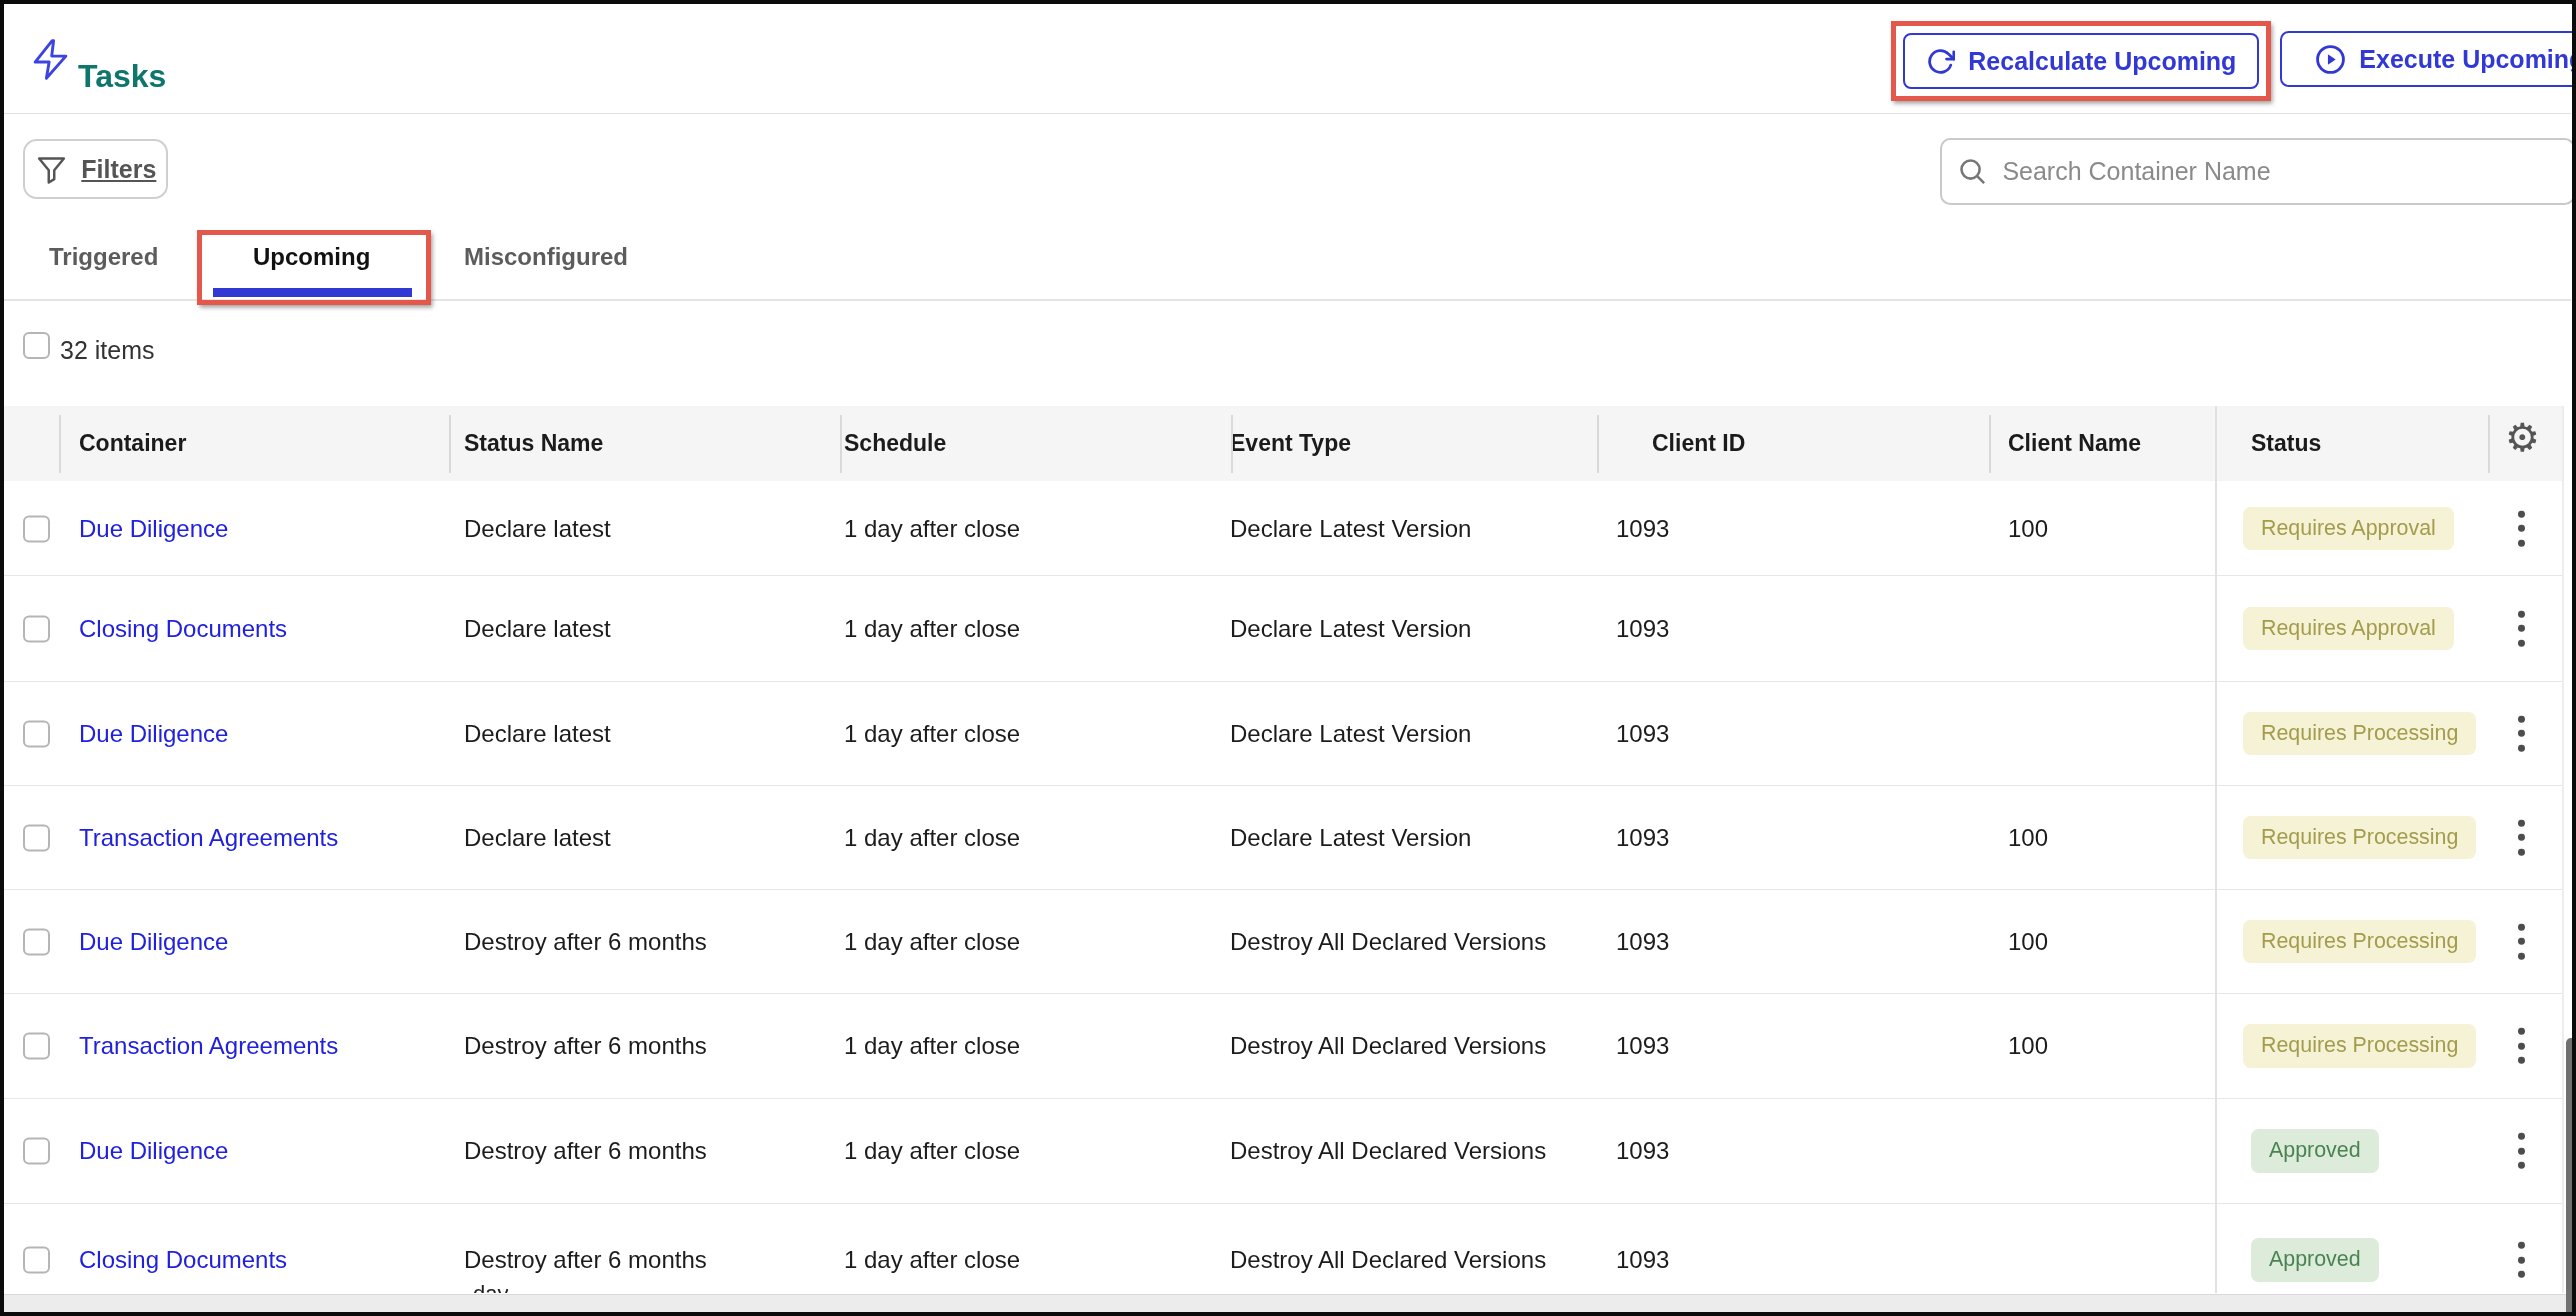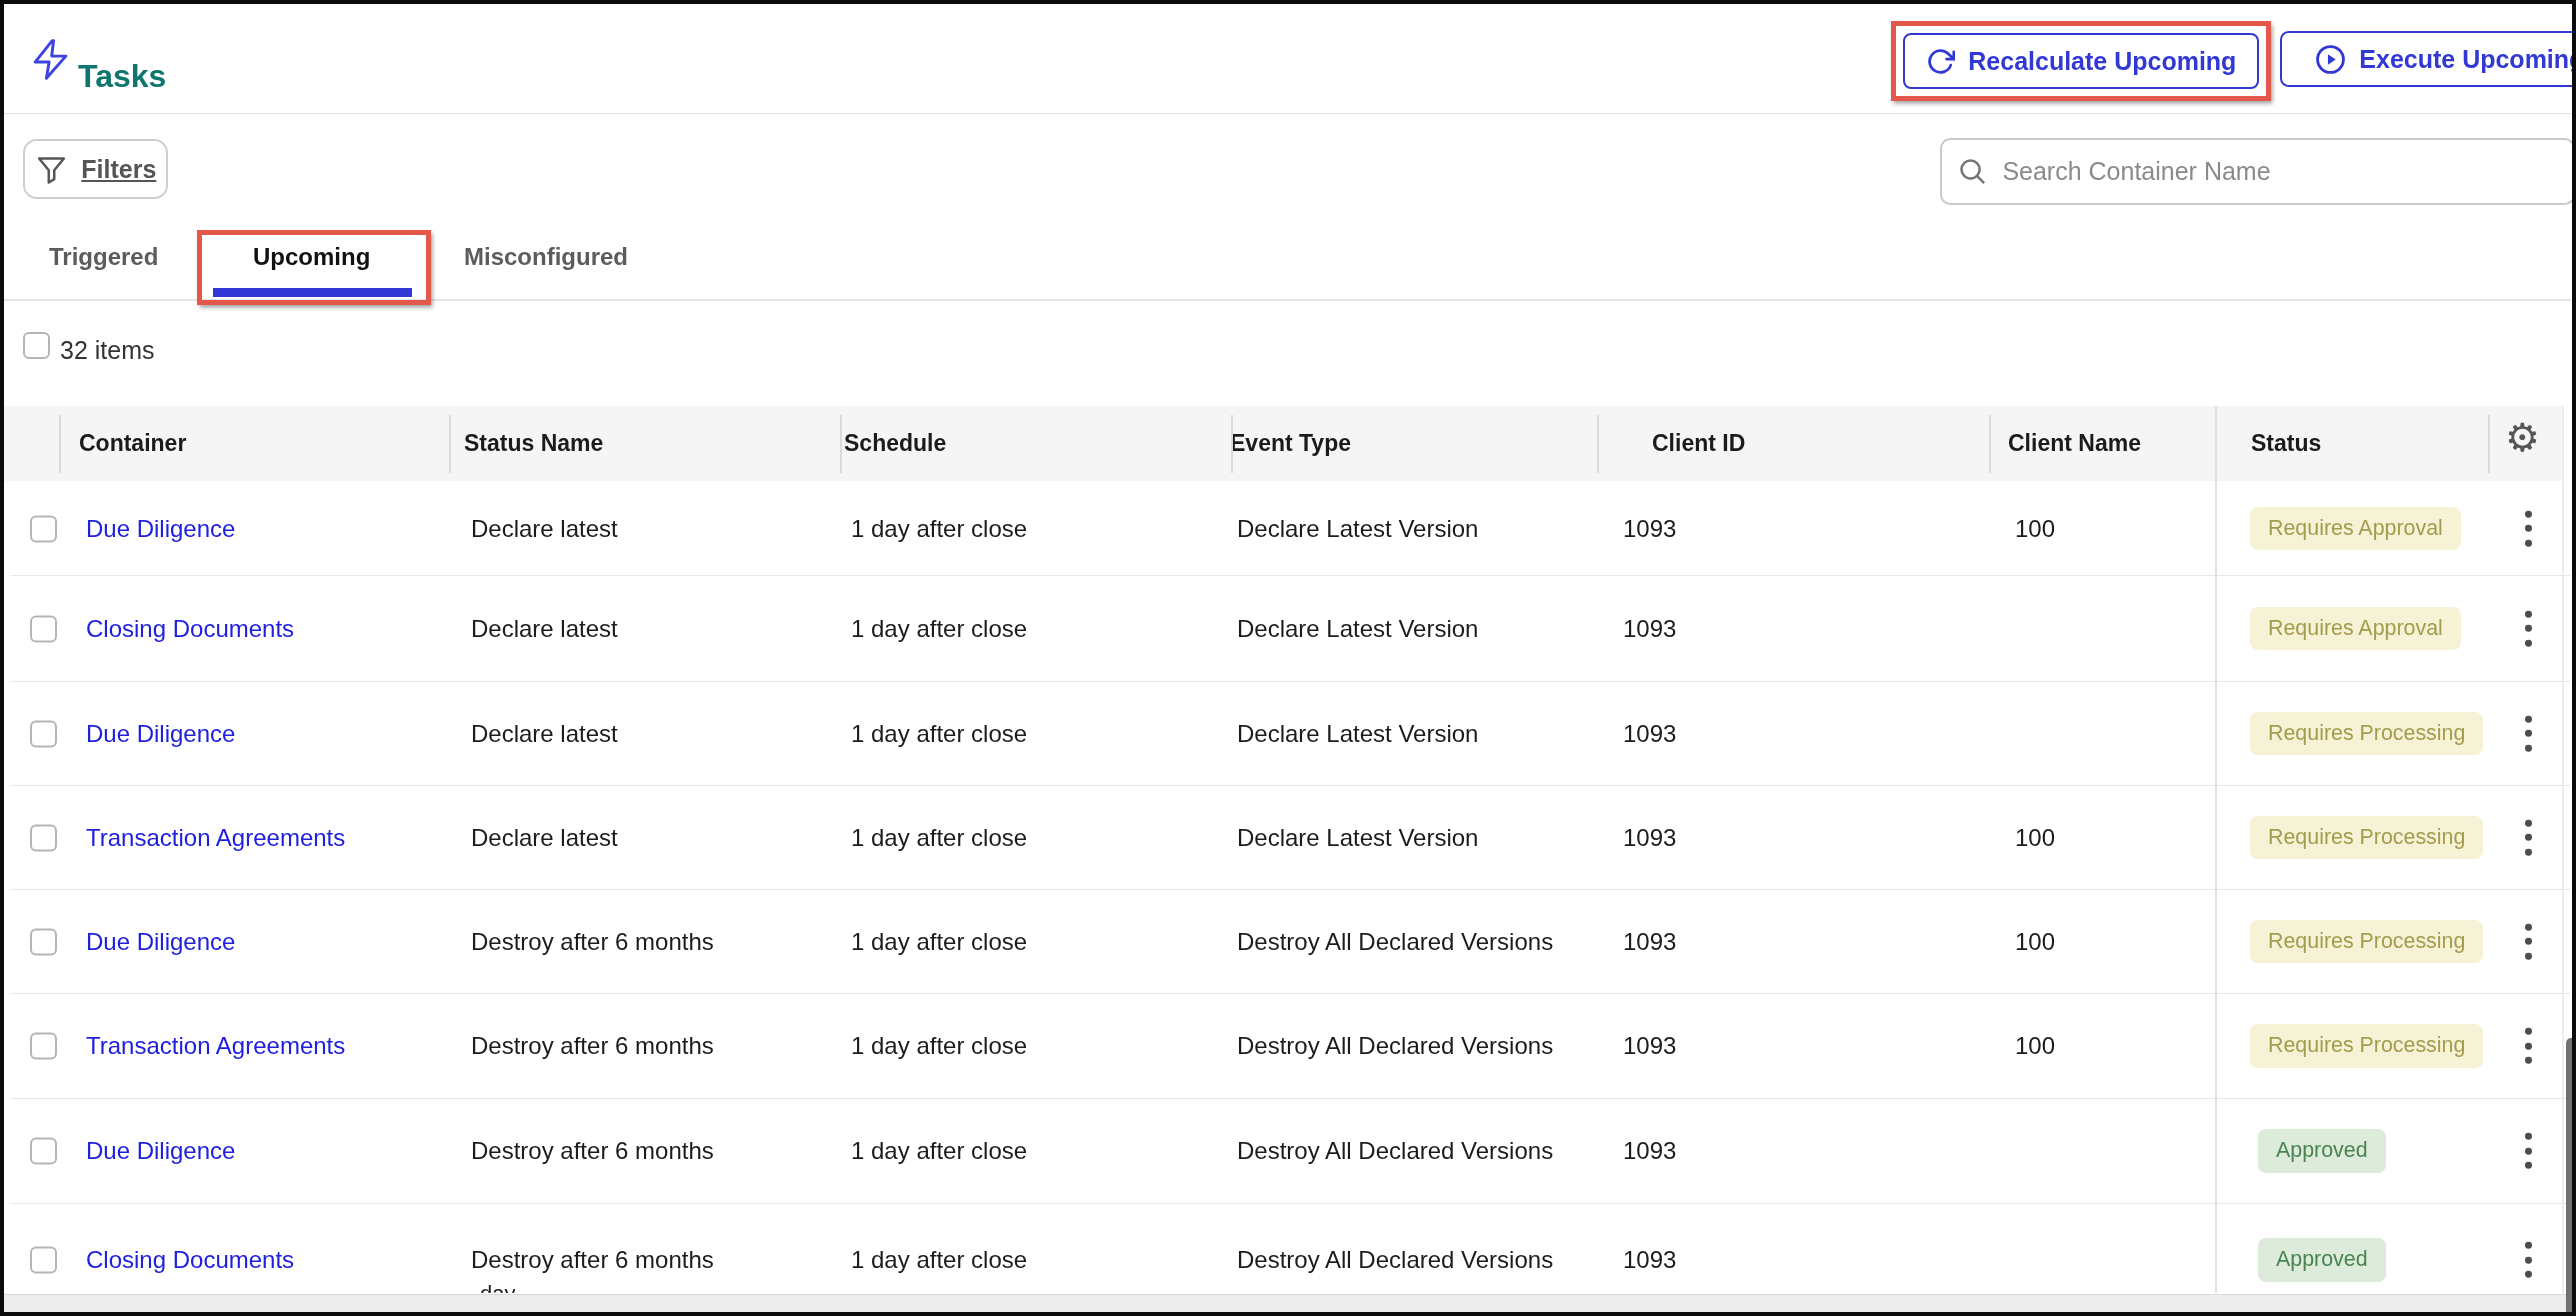--- a/index.html
+++ b/index.html
@@ -37,21 +37,21 @@
   
   .items-row{position:absolute;left:0;top:325px;width:685px;height:38px;}
   .checkbox{width:27px;height:27px;border:2.6px solid #b5b5b5;border-radius:6px;background:#fff;cursor:pointer;}
   .items-check{position:absolute;left:19px;top:3.4px;}
   .items-label{position:absolute;left:56px;top:6.8px;font-size:25px;color:#333;}
   
   .thead{position:absolute;left:0;top:402px;width:2559px;height:75px;background:#f5f5f5;}
   .th{position:absolute;top:24px;font-size:23px;font-weight:bold;color:#1b1b1b;}
   .tick{position:absolute;top:8.6px;width:1.7px;height:58px;background:#dadada;}
   .gear-icon{position:absolute;left:2501px;top:12px;font-size:39px;color:#555;font-family:"DejaVu Sans",sans-serif;cursor:pointer;line-height:1;}
-  .tbody{position:absolute;left:7px;top:478px;width:2559px;}
+  .tbody{position:absolute;left:0;top:478px;width:2559px;}
   .trow{position:relative;overflow:hidden;border-bottom:1.7px solid #e7e7e7;background:#fff;}
   .cell{position:absolute;top:50%;transform:translateY(-50%);font-size:24px;color:#1c1c1c;white-space:nowrap;}
   .c-check{left:19px;}
   .c-container{left:75px;color:var(--link);cursor:pointer;}
   .c-event{left:460px;}
   .c-sub{position:absolute;left:469px;top:calc(50% + 20.5px);transform:none;font-size:22px;height:12px;overflow:hidden;color:#222;}
   .c-schedule{left:840px;}
   .c-type{left:1226px;}
   .c-cid{left:1612px;}
   .c-cname{left:2004px;}

